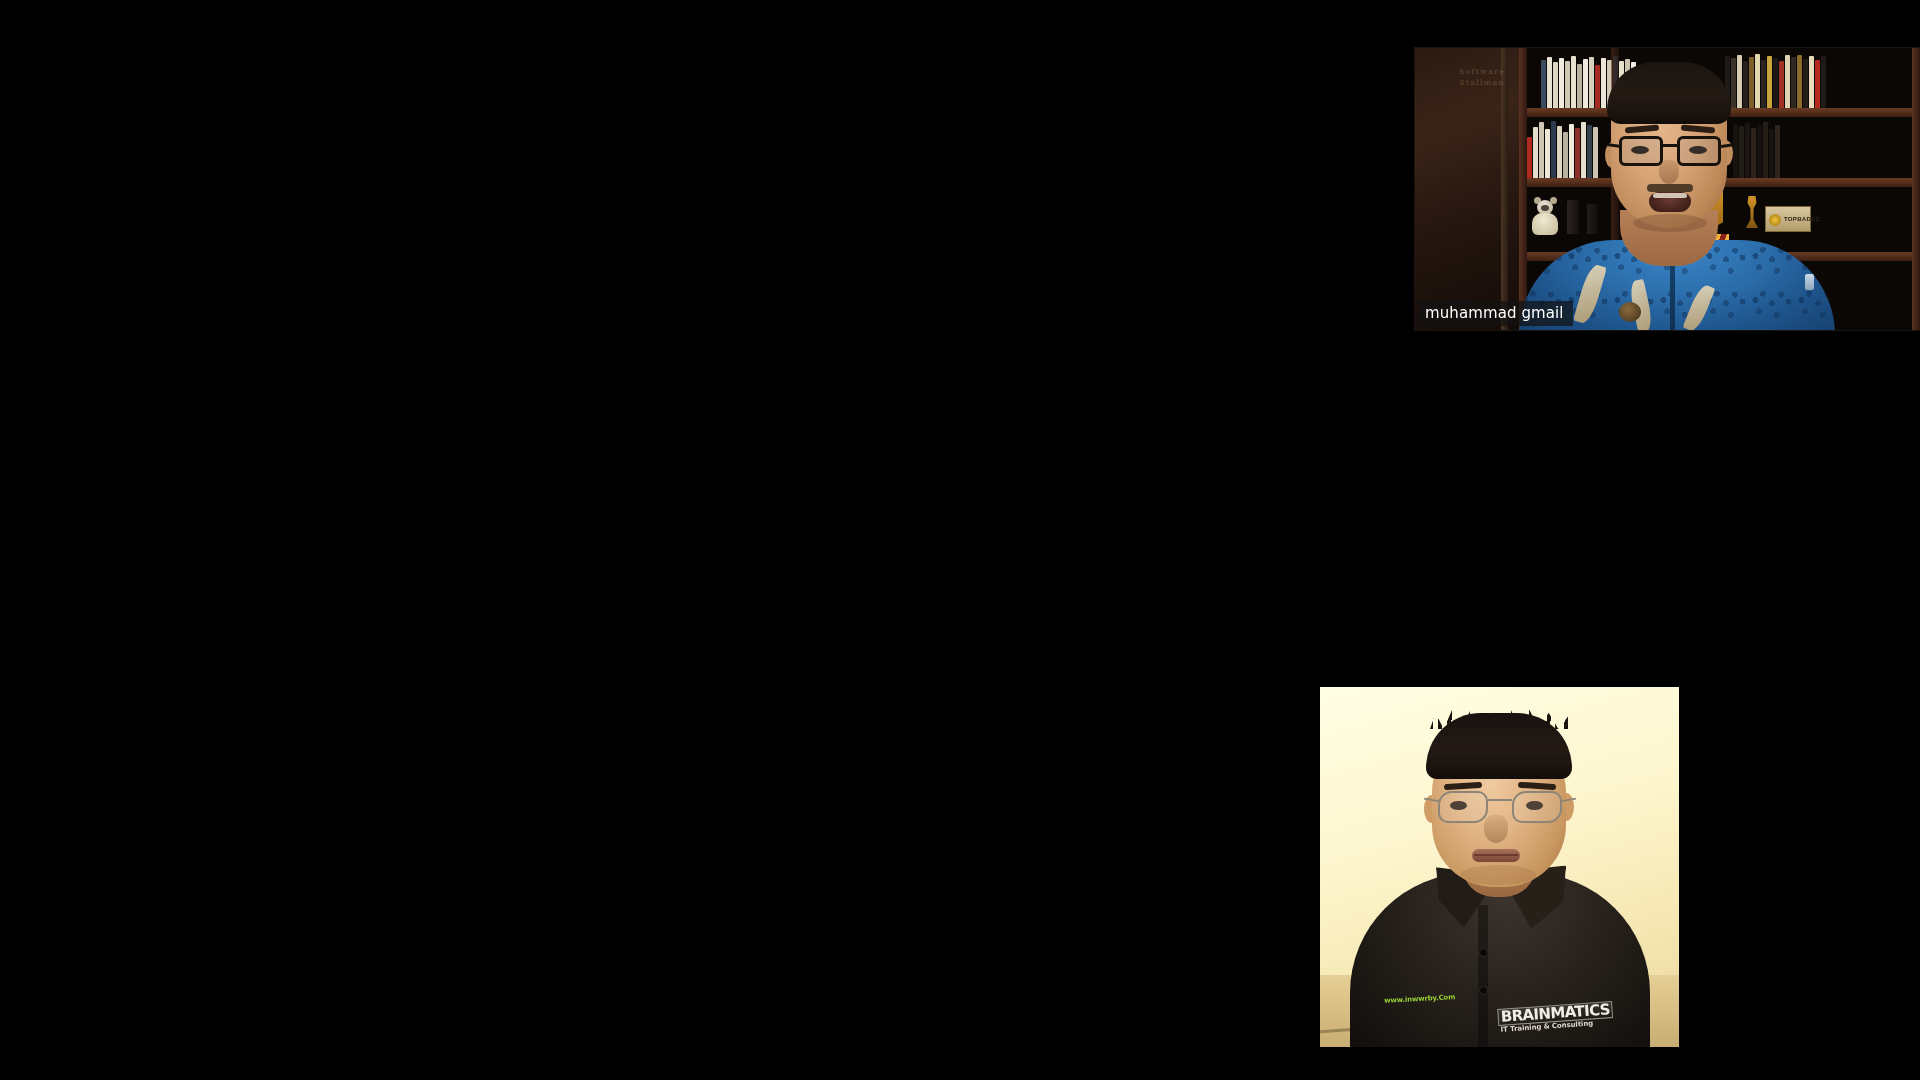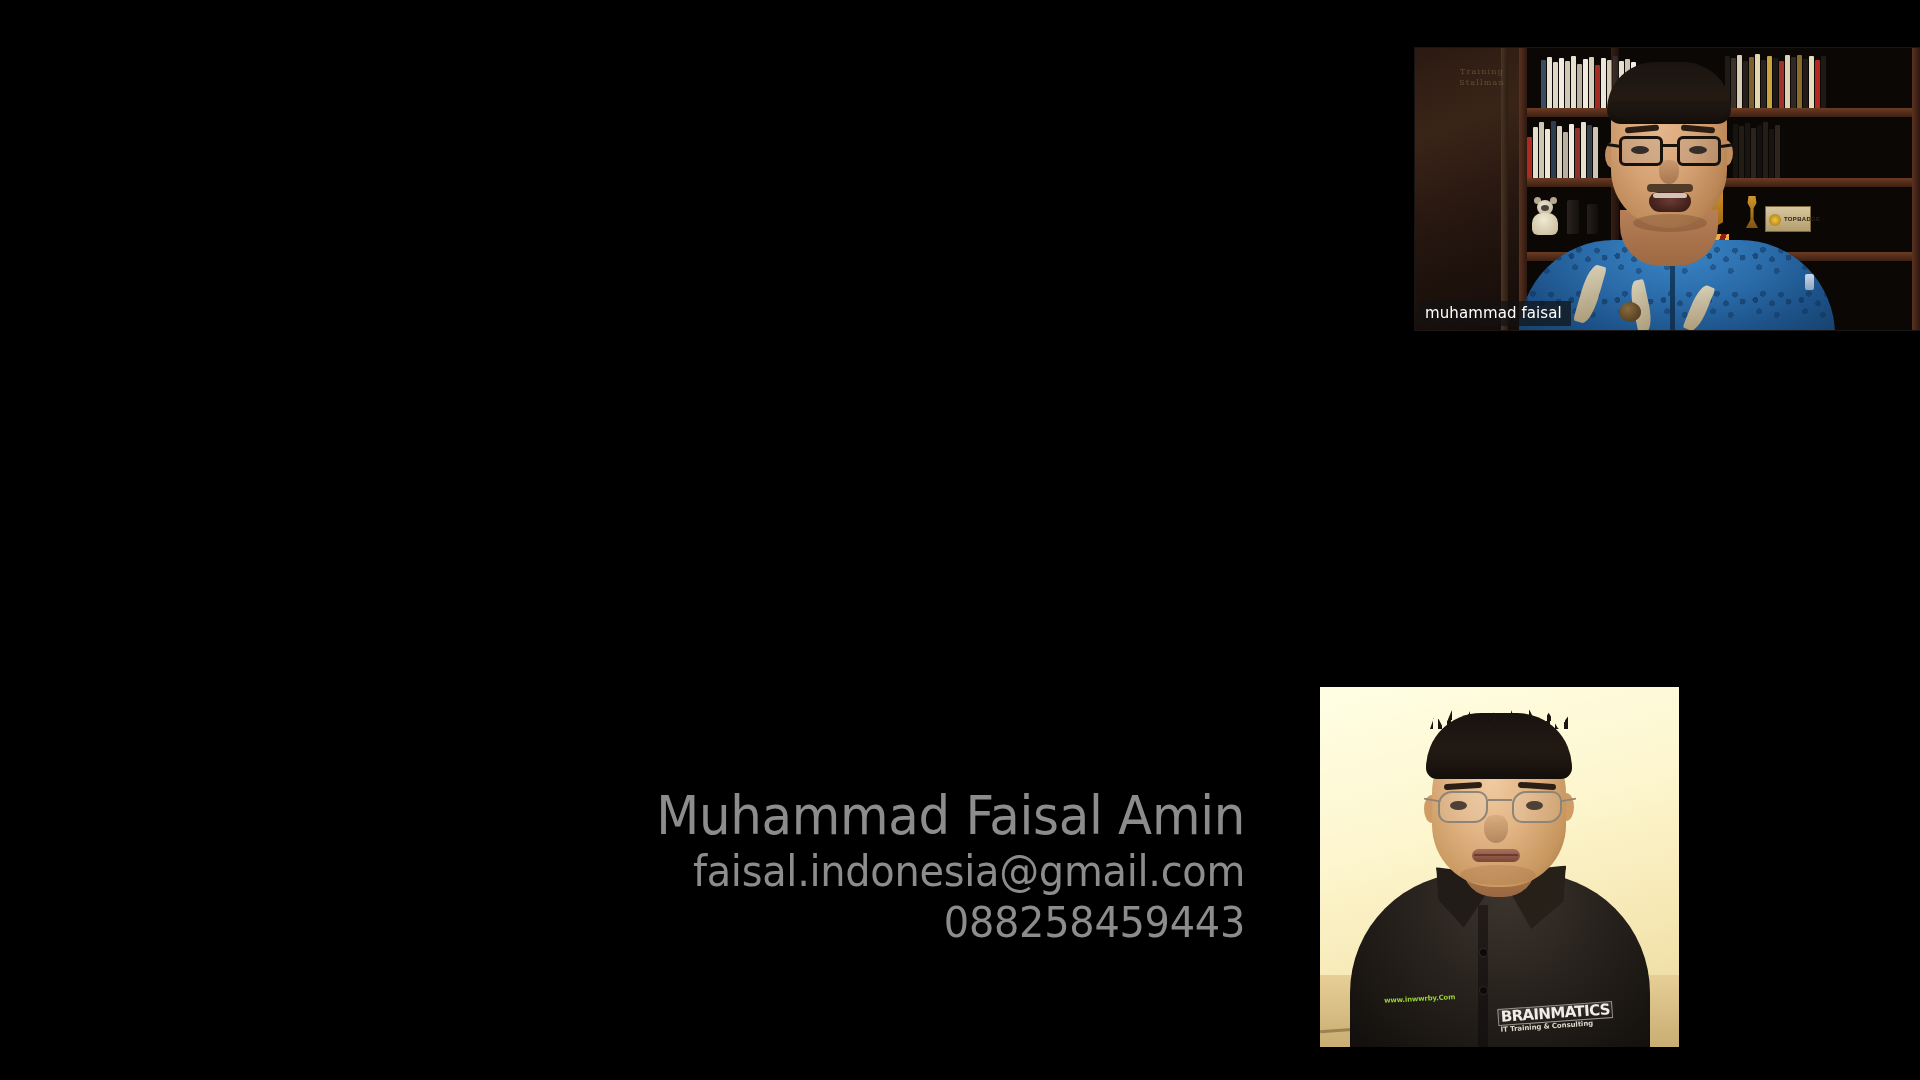--- a/index.html
+++ b/index.html
@@ -401,32 +401,27 @@
     letter-spacing:-.1px; padding-left:2px;
     white-space:nowrap;
   }
 </style>
 </head>
 <body>
 
 <div id="slide">
 
 
-  <div id="presenter-block">
-    <span id="presenter-name">Muhammad Faisal Amin</span>
-    <span id="presenter-email">faisal.indonesia@gmail.com</span>
-    <span id="presenter-phone">088258459443</span>
-  </div>
 
   <div id="webcam">
     <div id="webcam-scene">
 
       <div class="wc-wall"></div>
       <div class="wc-door-edge"></div>
-      <div class="wc-poster">Training Stallman</div>
+      <div class="wc-poster">Software Stallman</div>
 
       <div class="wc-case"></div>
 
       <div class="wc-shelf-void" style="left:104px;top:0;width:401px;height:62px;"></div>
       <div class="wc-books" style="left:126px;top:8px;width:200px;height:54px;">
         <i class="bk" style="background:#3a4c60;height:92%"></i>
           <i class="bk" style="background:#e8e2d2;height:98%"></i>
         <i class="bk" style="background:#dcd6c4;height:88%"></i>
           <i class="bk" style="background:#f1ece0;height:96%"></i>
         <i class="bk" style="background:#cfc8b4;height:90%"></i>
@@ -541,21 +536,21 @@
       <div class="p-glass-l"></div>
       <div class="p-glass-r"></div>
       <div class="p-glass-bridge"></div>
       <div class="p-nose"></div>
       <div class="p-mustache"></div>
       <div class="p-mouth"></div>
       <div class="p-teeth"></div>
       <div class="p-chin-shadow"></div>
     </div>
 
-    <div id="wc-name-label">muhammad faisal</div>
+    <div id="wc-name-label">muhammad gmail</div>
   </div>
 
   <div id="portrait">
     <div id="portrait-scene">
       <div class="pt-floor"></div>
       <div class="pt-floor-line"></div>
 
       <div class="pt-torso"></div>
       <div class="pt-collar-l"></div>
       <div class="pt-collar-r"></div>

